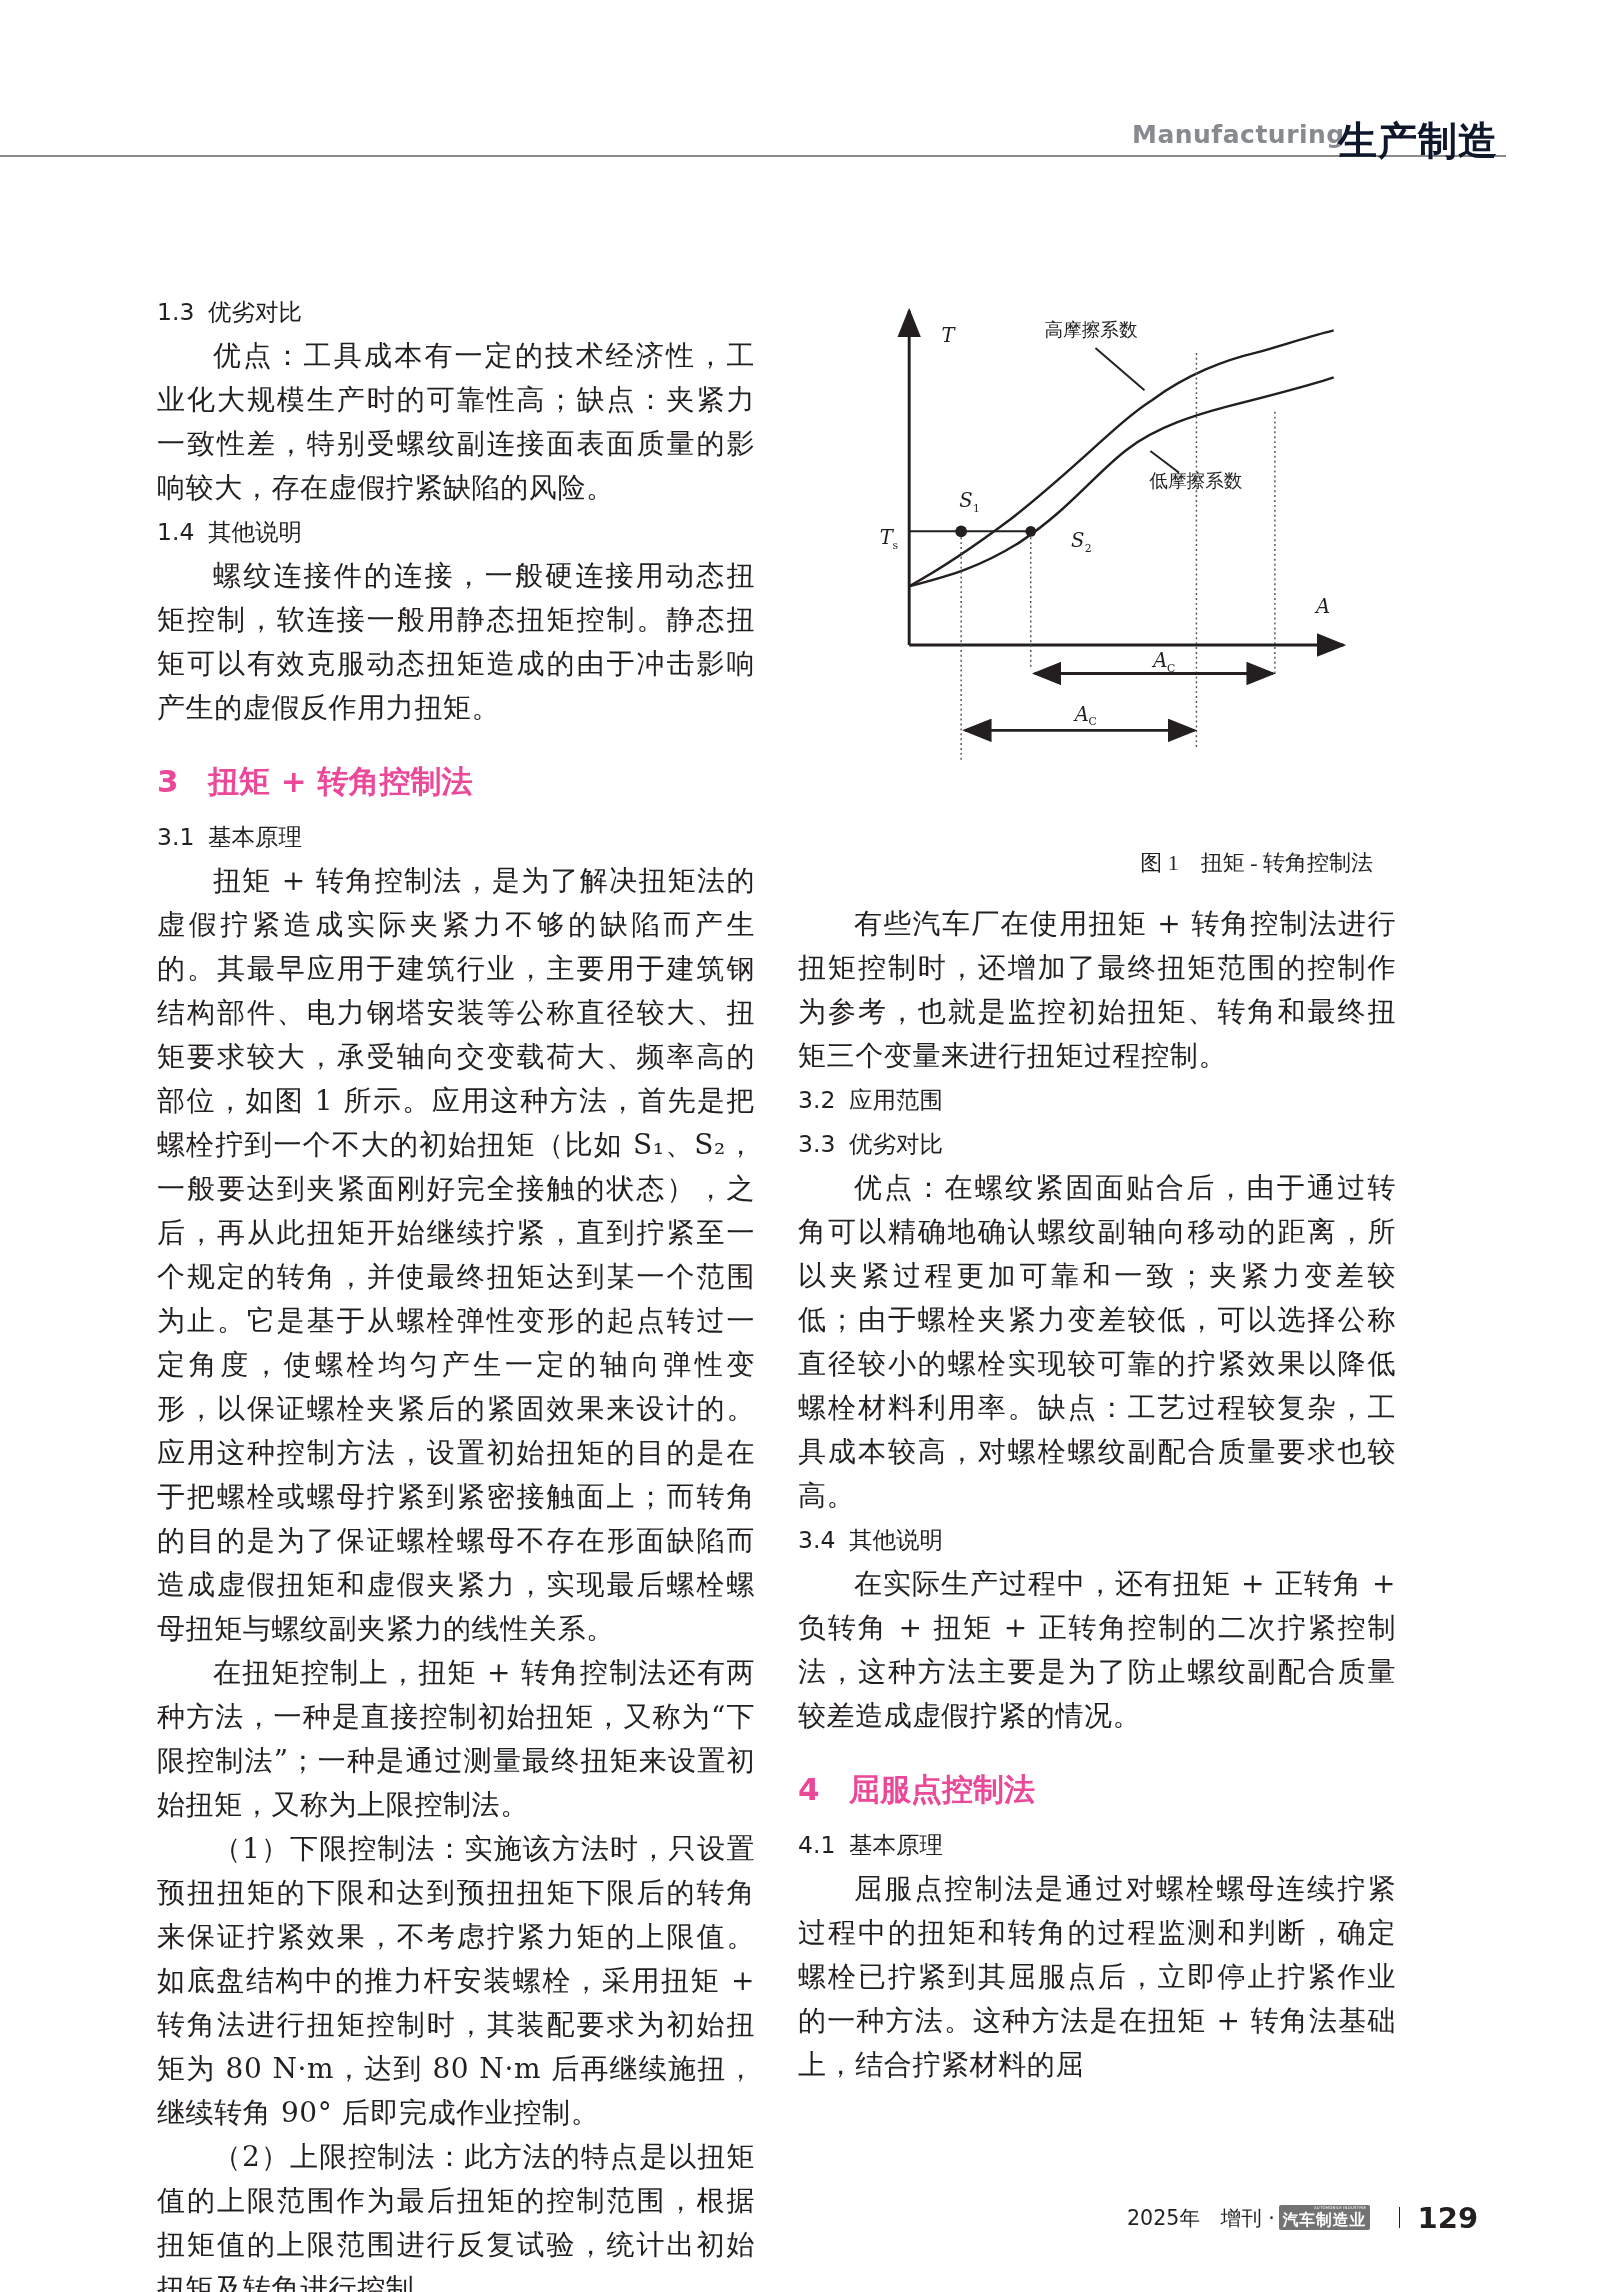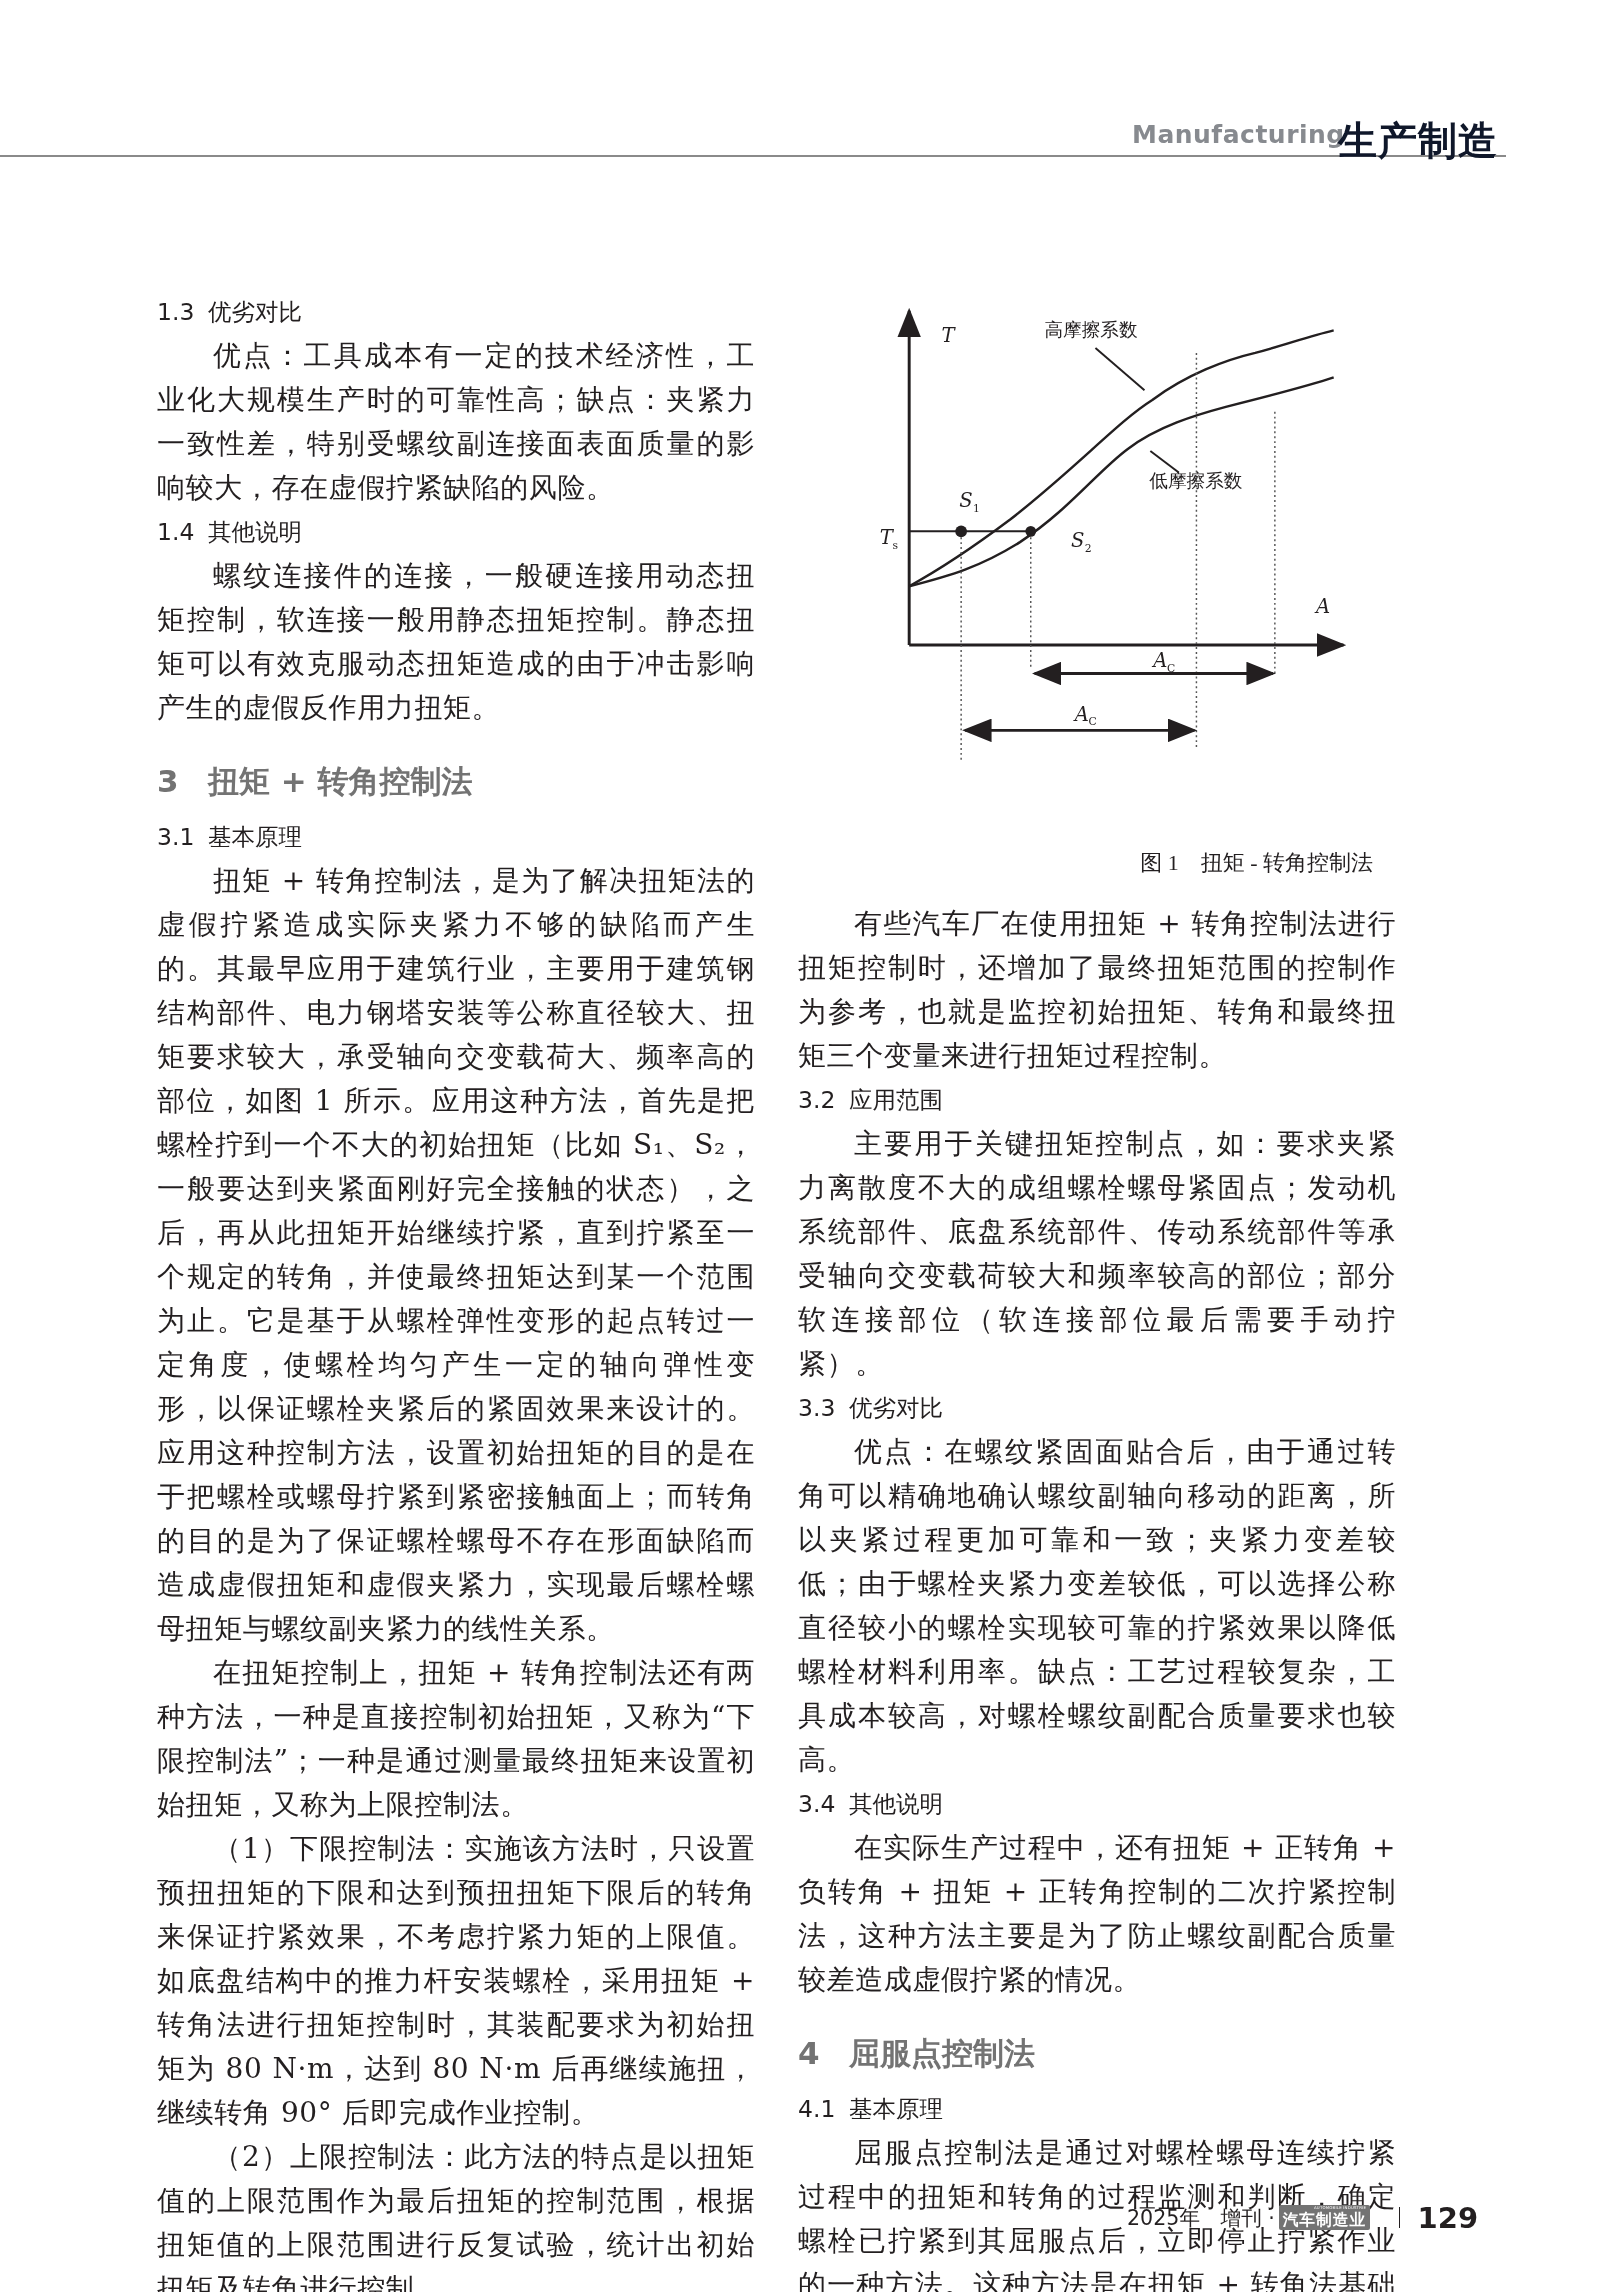--- a/index.html
+++ b/index.html
@@ -8,21 +8,21 @@
   .header-rule { position: absolute; left: 0; top: 155px; width: 1506px; height: 2px; background: #8a8a8a; }
   .header-en { position: absolute; left: 1132px; top: 120px; font-family: "DejaVu Sans", sans-serif;
                font-weight: bold; font-size: 25px; color: #878a8f; letter-spacing: 0.5px; }
   .header-cn { position: absolute; left: 1338px; top: 114px; font-family: "DejaVu Sans", sans-serif;
                font-weight: bold; font-size: 39px; color: #0f172a; letter-spacing: 1px; }
   .col { position: absolute; width: 598px; }
   .col.left { left: 157px; top: 290px; }
   .col.right { left: 798px; top: 902px; }
   .h2 { font-family: "DejaVu Sans", sans-serif; font-size: 23.5px; line-height: 44px; color: #231f20; }
   .h2 .num { display: inline-block; width: 51px; }
-  .h1 { font-family: "DejaVu Sans", sans-serif; font-weight: bold; font-size: 31px; color: #737373;
+  .h1 { font-family: "DejaVu Sans", sans-serif; font-weight: bold; font-size: 31px; color: #ec4899;
         line-height: 44px; margin: 29px 0 11.8px 0; }
   .h1 .num { display: inline-block; width: 51px; }
   .p { font-size: 28px; line-height: 44px; text-align: justify; text-indent: 2em; letter-spacing: 0.6px; }
   .figure { position: absolute; left: 863px; top: 299px; width: 510px; height: 588px; }
   .figure svg { width: 510px; height: 549px; }
   .fig-caption { position: absolute; left: 0; width: 510px; top: 549px; text-align: right;
                  font-family: Liberation Serif, serif; font-size: 22px; color: #231f20; }
   .footer { position: absolute; top: 2198px; left: 1127px; height: 39px; display: flex; align-items: center;
             font-family: "DejaVu Sans", sans-serif; font-size: 20.6px; color: #231f20; }
   .logo { display: inline-flex; flex-direction: column; align-items: center; justify-content: center;
@@ -111,21 +111,20 @@
     <text x="230" y="435" font-size="11" fill="#231f20">C</text>
   </svg>
   <div class="fig-caption">图 1　扭矩 - 转角控制法</div>
 </div>
 
 <div class="col right">
   <div class="p">有些汽车厂在使用扭矩 + 转角控制法进行扭矩控制时，还增加了最终扭矩范围的控制作为参考，也就是监控初始扭矩、转角和最终扭矩三个变量来进行扭矩过程控制。</div>
   <div class="h2">
     <span class="num">3.2</span><span>应用范围</span>
   </div>
-  <div class="p">主要用于关键扭矩控制点，如：要求夹紧力离散度不大的成组螺栓螺母紧固点；发动机系统部件、底盘系统部件、传动系统部件等承受轴向交变载荷较大和频率较高的部位；部分软连接部位（软连接部位最后需要手动拧紧）。</div>
   <div class="h2">
     <span class="num">3.3</span><span>优劣对比</span>
   </div>
   <div class="p">优点：在螺纹紧固面贴合后，由于通过转角可以精确地确认螺纹副轴向移动的距离，所以夹紧过程更加可靠和一致；夹紧力变差较低；由于螺栓夹紧力变差较低，可以选择公称直径较小的螺栓实现较可靠的拧紧效果以降低螺栓材料利用率。缺点：工艺过程较复杂，工具成本较高，对螺栓螺纹副配合质量要求也较高。</div>
   <div class="h2">
     <span class="num">3.4</span><span>其他说明</span>
   </div>
   <div class="p">在实际生产过程中，还有扭矩 + 正转角 + 负转角 + 扭矩 + 正转角控制的二次拧紧控制法，这种方法主要是为了防止螺纹副配合质量较差造成虚假拧紧的情况。</div>
   <div class="h1">
     <span class="num">4</span><span>屈服点控制法</span>

